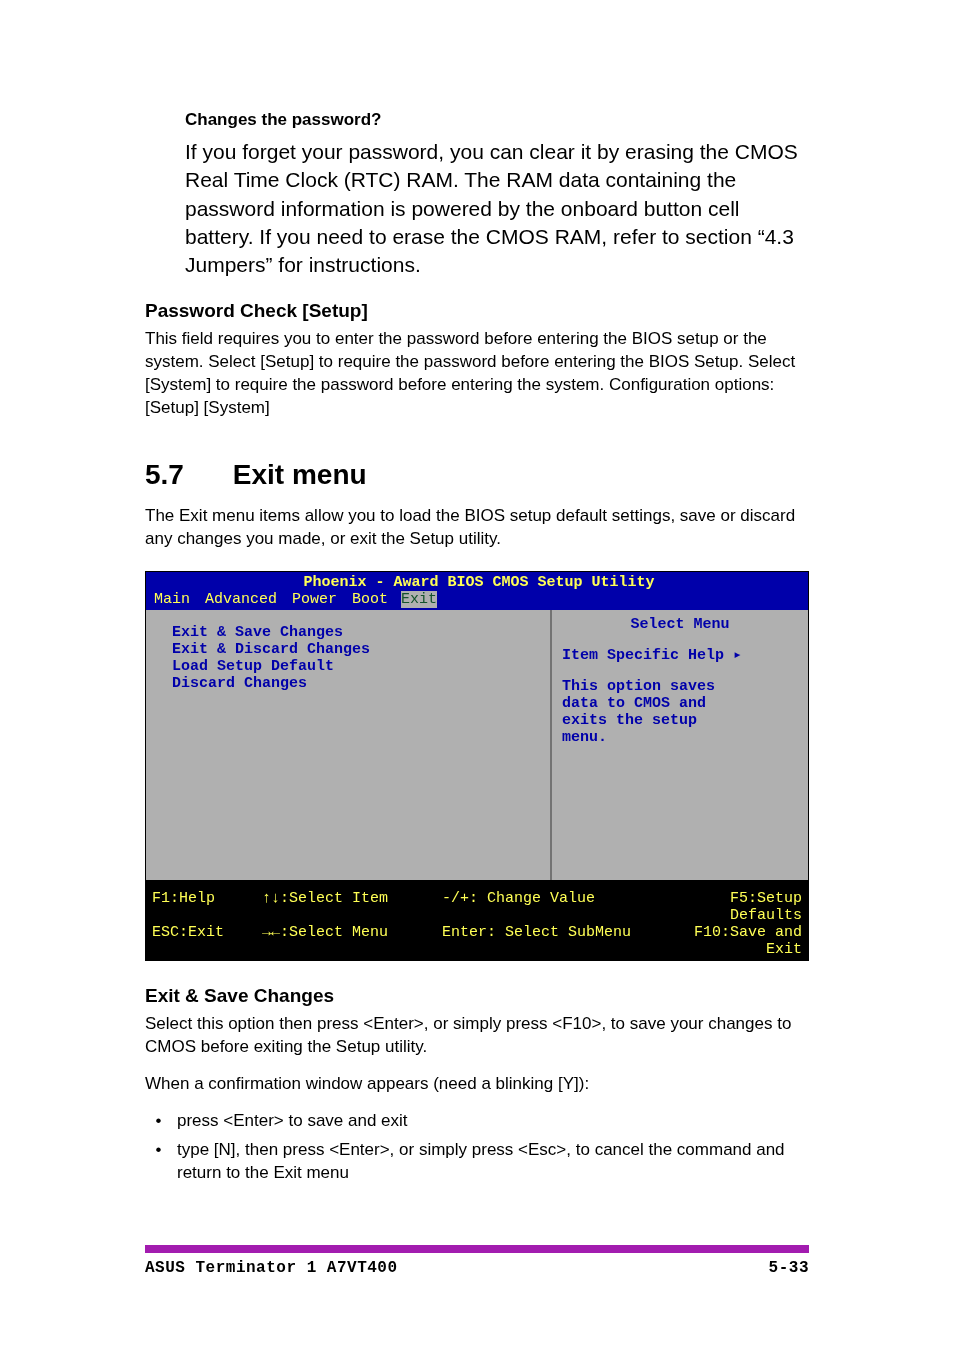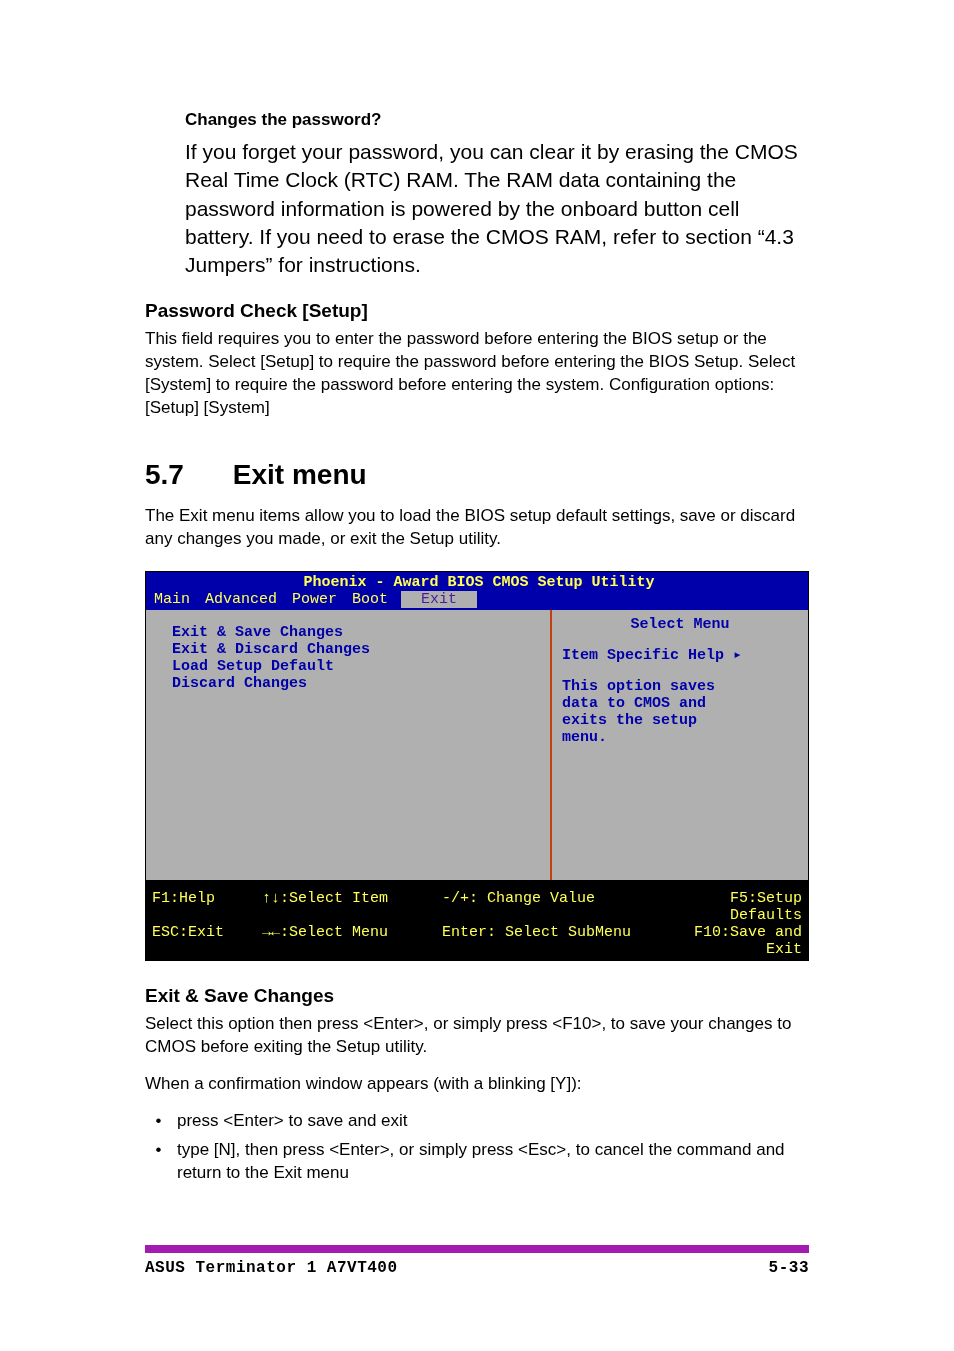--- a/index.html
+++ b/index.html
@@ -34,37 +34,37 @@
       font-weight: bold;
     }
     .bios-menu-bar {
       background: #0000aa;
       color: #ffff55;
       padding: 0 6px 2px 6px;
       display: flex;
       gap: 11px;
     }
     .bios-menu-item { padding: 0 2px; }
-    .bios-menu-active { background: #b0b0b0; color: #4c1d95; padding: 0 20px; }
+    .bios-menu-active { background: #b0b0b0; color: #14532d; padding: 0 0; }
     .bios-body { display: flex; }
     .bios-left {
       flex: 1.55;
       background: #b0b0b0;
       color: #0000aa;
       font-weight: bold;
       padding: 14px 12px 14px 26px;
       min-height: 270px;
     }
     .bios-right {
       flex: 1;
       background: #b0b0b0;
       color: #0000aa;
       font-weight: bold;
       padding: 6px 10px 14px 10px;
-      border-left: 2px solid #c2410c;
+      border-left: 2px solid #737373;
     }
     .bios-right-title { text-align: center; margin-bottom: 12px; }
     .bios-footer {
       background: #000000;
       color: #ffff55;
       padding: 10px 6px 2px 6px;
     }
     .bios-footer-row { display:flex; }
     .bf-col1 { width: 110px; }
     .bf-col2 { width: 180px; }
@@ -140,21 +140,21 @@
       <span class="bf-col1">ESC:Exit</span>
       <span class="bf-col2">→←:Select Menu</span>
       <span class="bf-col3">Enter: Select SubMenu</span>
       <span class="bf-col4">F10:Save and Exit</span>
     </div>
   </div>
 </div>
 
 <div class="field-heading">Exit &amp; Save Changes</div>
 <div class="body-para">Select this option then press &lt;Enter&gt;, or simply press &lt;F10&gt;, to save your changes to CMOS before exiting the Setup utility.</div>
-<div class="body-para">When a confirmation window appears (with a blinking [Y]):</div>
+<div class="body-para">When a confirmation window appears (need a blinking [Y]):</div>
 <ul class="list">
   <li>press &lt;Enter&gt; to save and exit</li>
   <li>type [N], then press &lt;Enter&gt;, or simply press &lt;Esc&gt;, to cancel the command and return to the Exit menu</li>
 </ul>
 
 <div class="page-footer">
   <span>ASUS Terminator 1 A7VT400</span>
   <span>5-33</span>
 </div>
 

